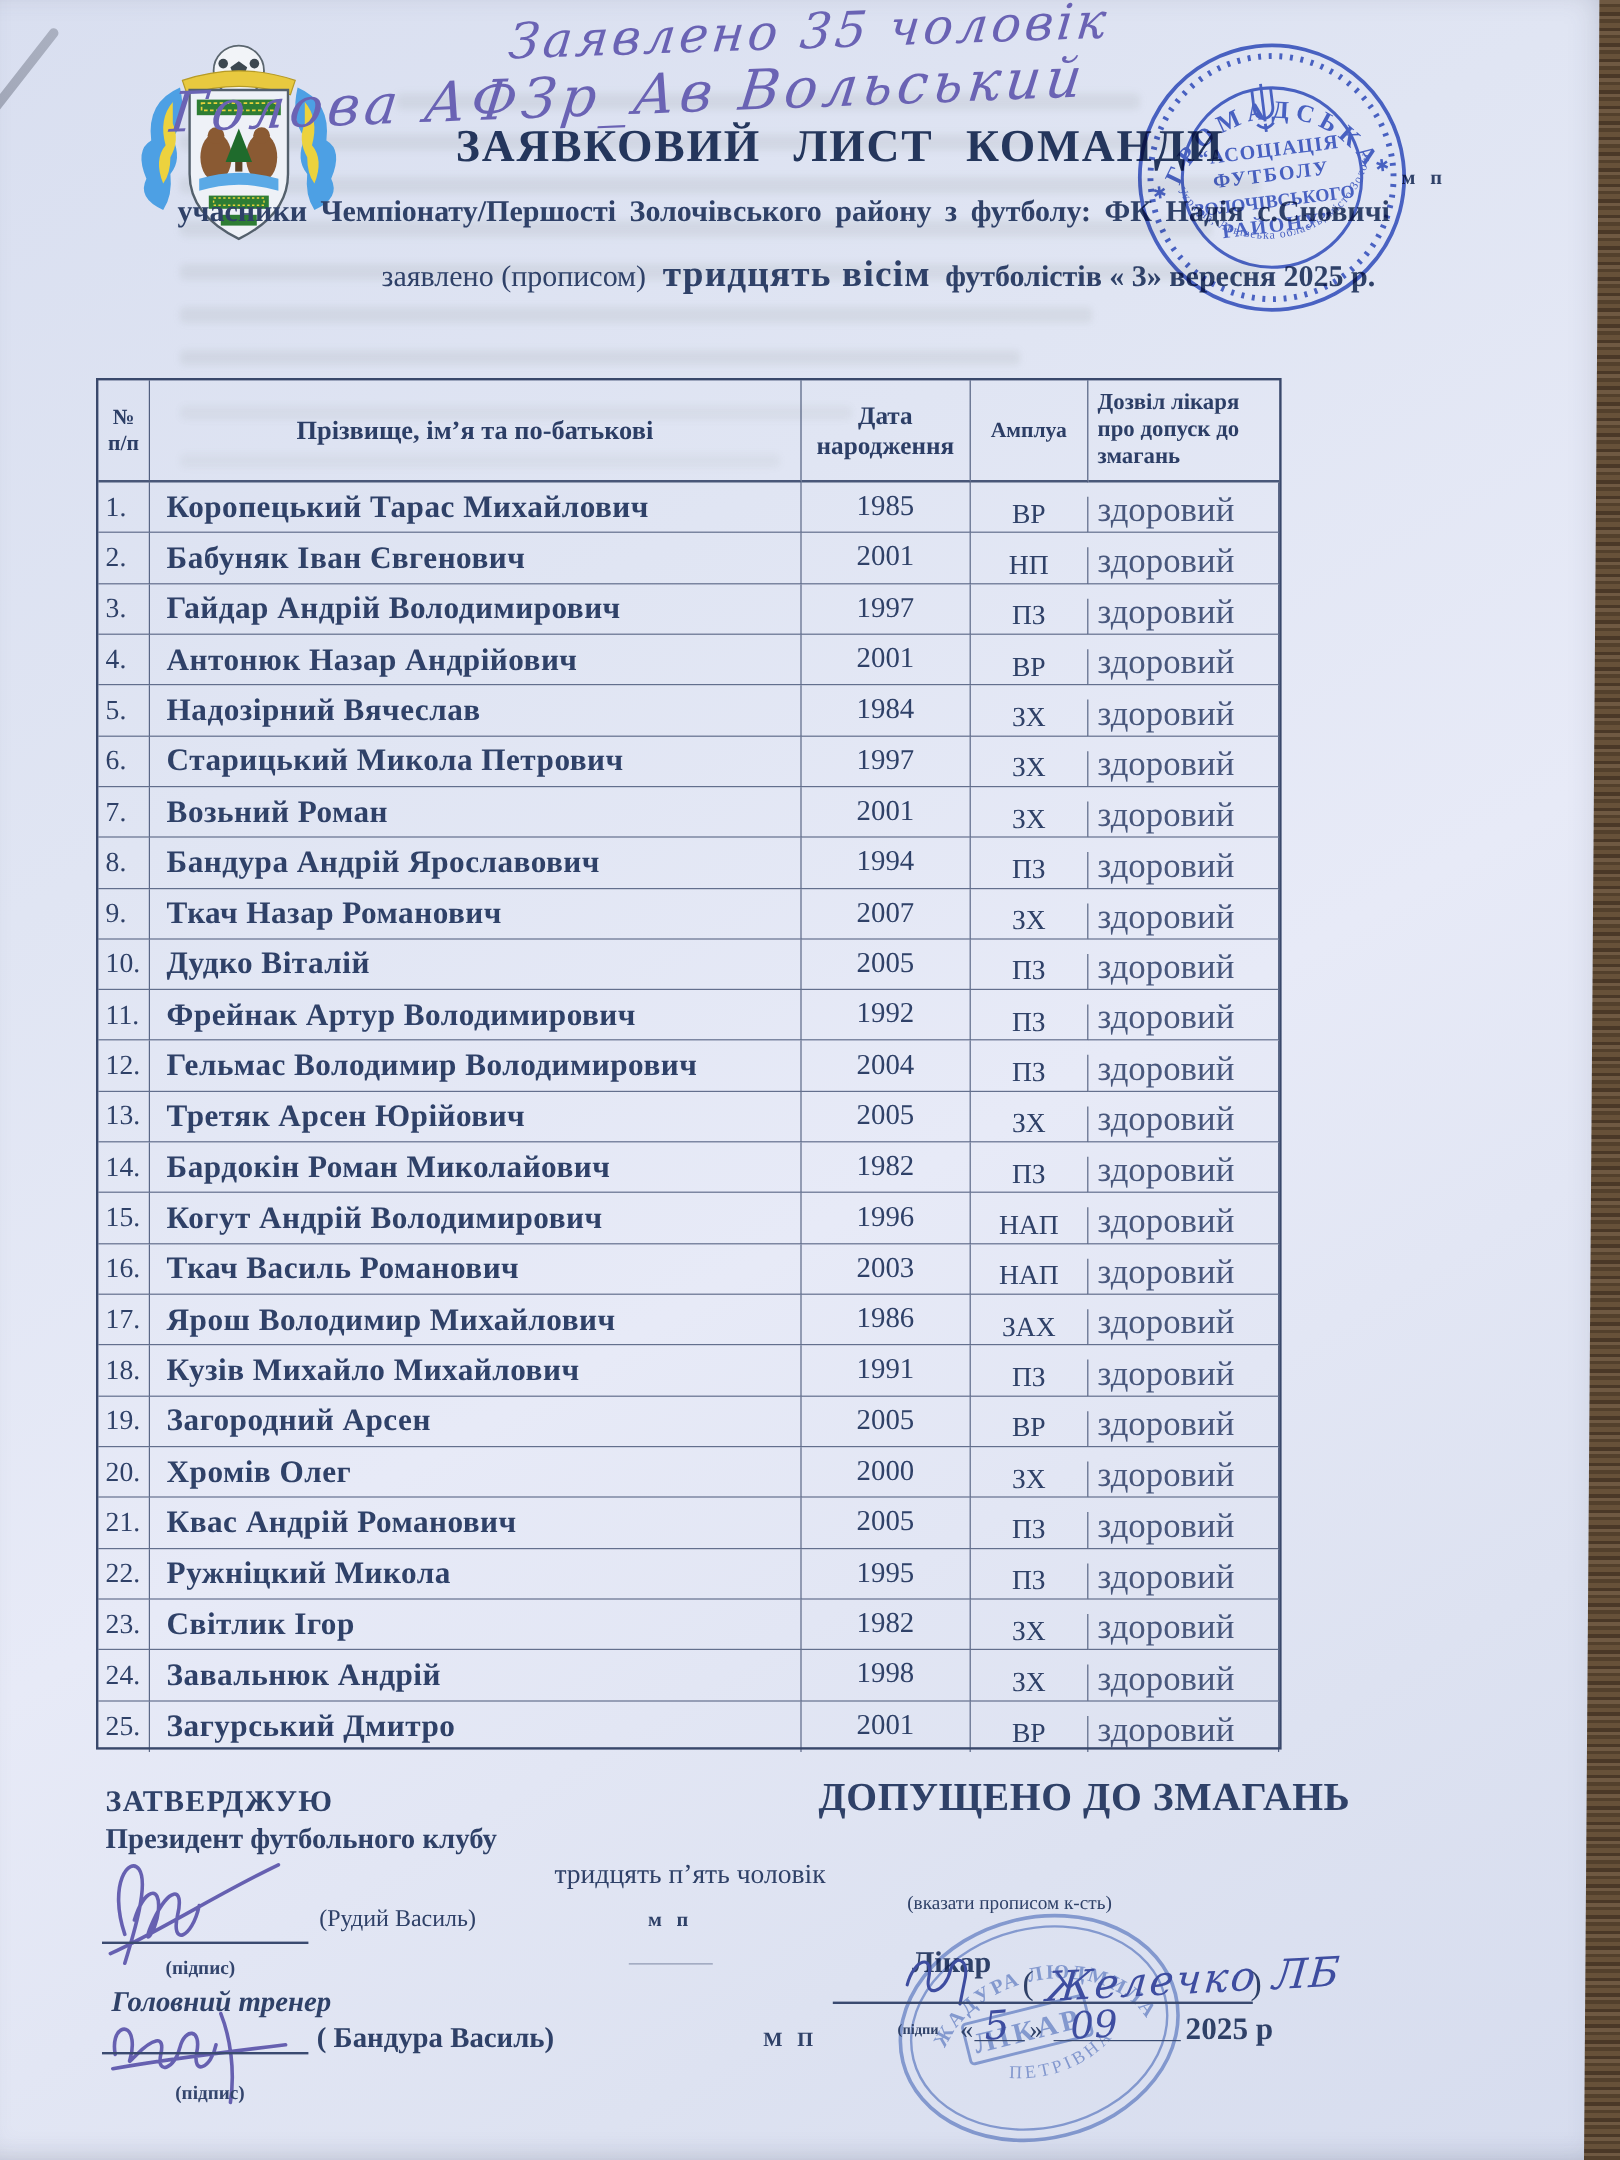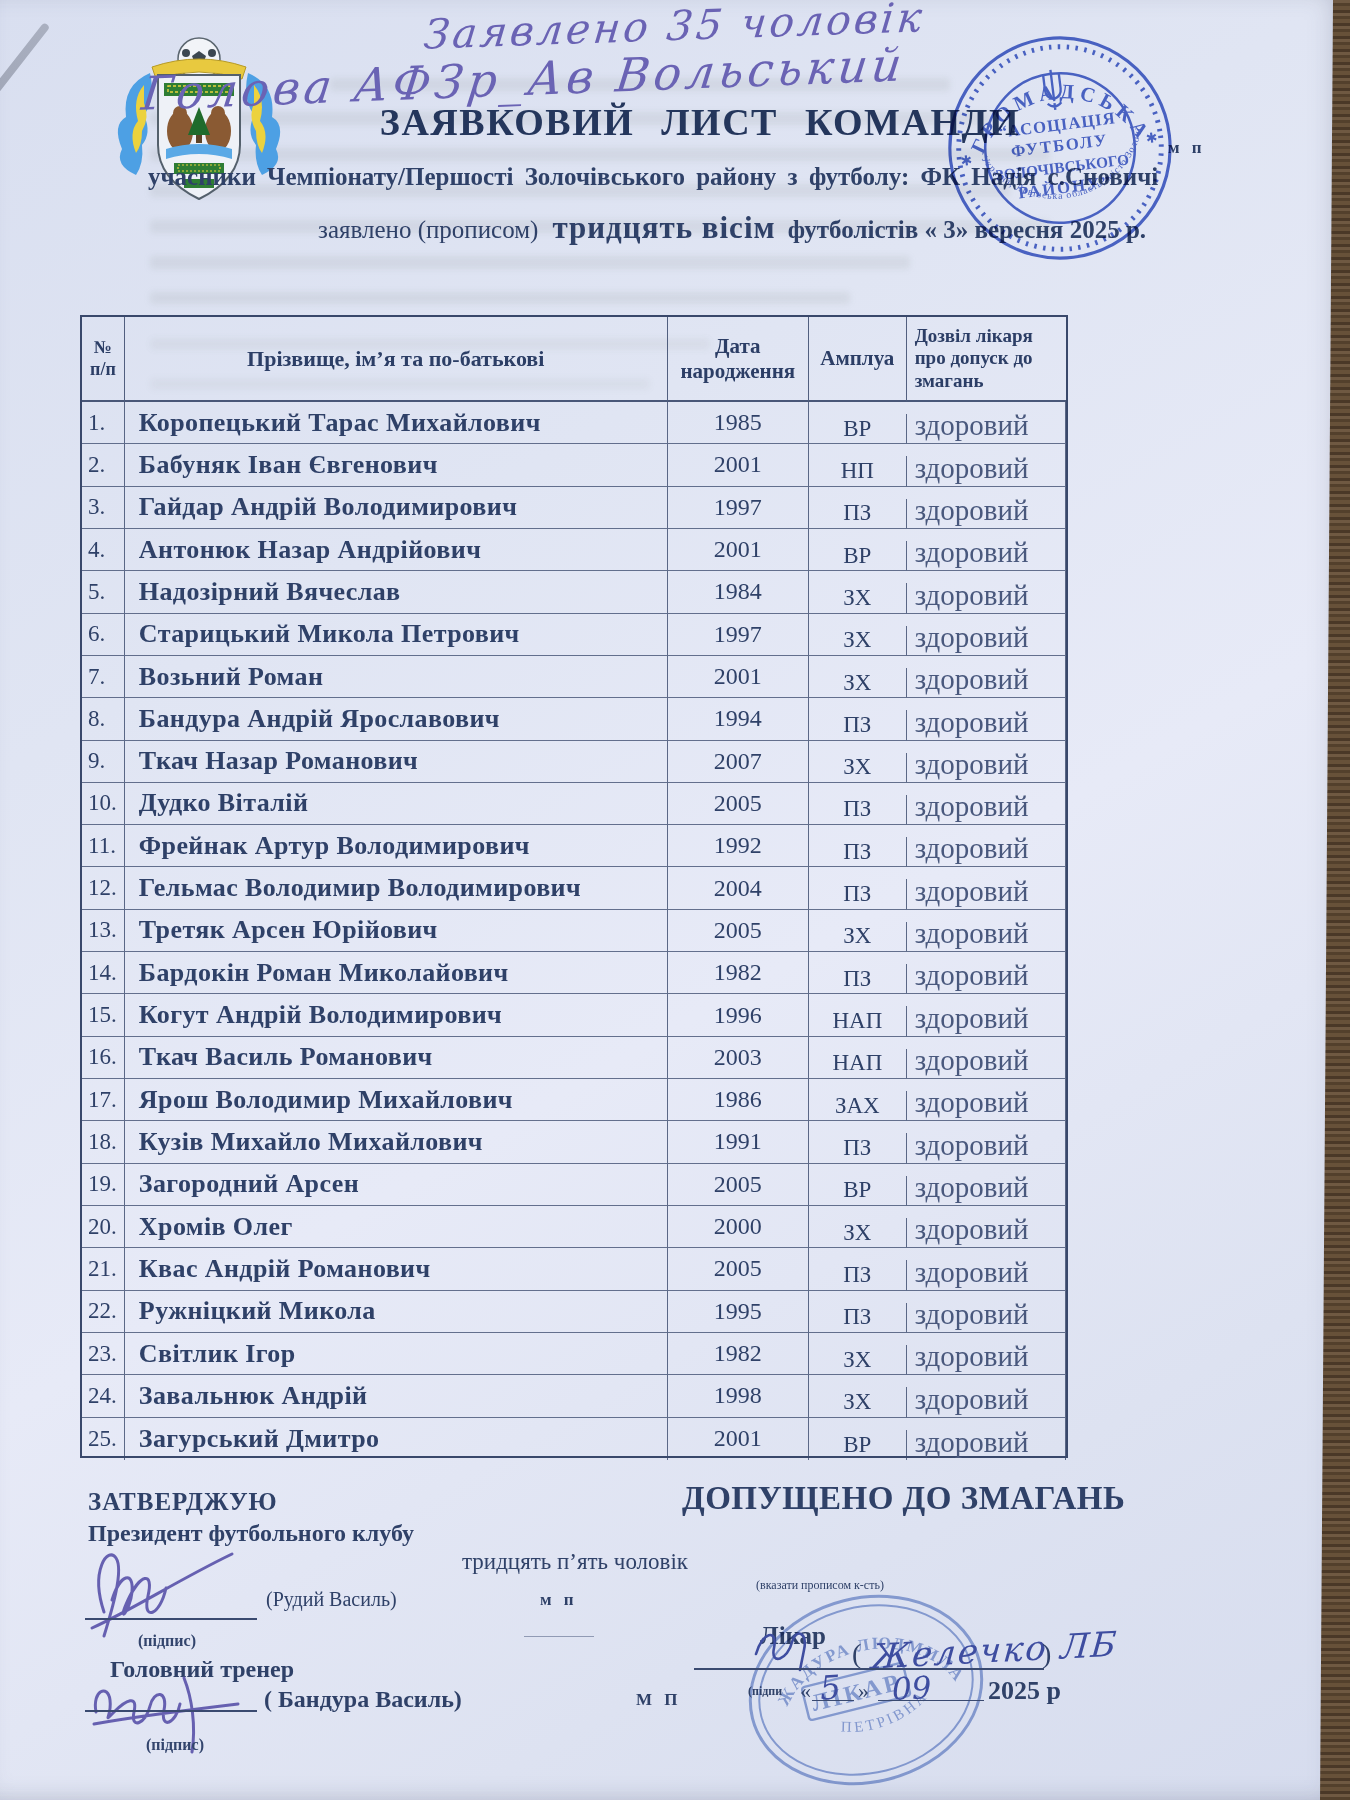--- a/index.html
+++ b/index.html
@@ -37,21 +37,21 @@
   .trow:last-child .c{border-bottom:none;}
   .c.w-num{width:43px;justify-content:flex-start;padding-left:6px;font-size:23px;}
   .c.w-name{width:545px;padding-left:14px;font-size:26px;letter-spacing:.4px;font-weight:bold;}
   .c.w-date{width:142px;justify-content:center;font-size:24px;}
   .c.w-pos{width:98px;justify-content:center;font-size:23px;margin-top:12px;}
   .c.w-med{width:160px;justify-content:flex-start;align-items:flex-end;
            padding-left:8px;padding-bottom:1px;font-size:29px;color:#49587d;}
   .h-num{width:43px;font-size:18px;align-items:center;}
   .h-name{width:545px;font-size:22px;align-items:center;}
   .h-date{width:142px;font-size:21px;align-items:center;}
-  .h-pos{width:98px;font-size:21px;align-items:center;justify-content:center;}
+  .h-pos{width:98px;font-size:18px;align-items:center;justify-content:center;}
   .h-med{width:160px;font-size:19px;align-items:flex-start;padding-left:8px;border-right:none;}
 
   .sigline{position:absolute;border-bottom:2.2px solid #3a4a70;}
   .small-note{font-size:16px;font-weight:bold;color:#33456d;}
   svg text{font-family:"Liberation Serif","DejaVu Serif",serif;}
 </style>
 </head>
 <body>
 
 <div class="page">
@@ -348,32 +348,32 @@
 
   <svg class="abs" style="left:82px;top:1540px;" width="180" height="110" viewBox="0 0 180 110">
     <path d="M22 72 C8 30 26 6 34 18 C42 30 30 70 22 96 M30 60 C38 34 52 30 50 52 C48 72 34 86 46 60 C58 34 72 30 66 56 C60 82 78 76 84 48 M10 88 C50 70 96 40 150 14" stroke="#5b55aa" stroke-width="3" fill="none" stroke-linecap="round" opacity=".92"></path>
   </svg>
   <div class="sigline" style="left:85px;top:1618px;width:172px;"></div>
   <div class="abs typed" style="left:266px;top:1588px;font-size:20px;">(Рудий Василь)</div>
   <div class="abs typed bold" style="left:540px;top:1590px;font-size:17px;letter-spacing:4px;">м п</div>
   <div class="abs" style="left:524px;top:1636px;width:70px;border-bottom:1.6px solid rgba(80,95,130,.55);"></div>
   <div class="abs small-note" style="left:138px;top:1632px;">(підпис)</div>
 
-  <div class="abs typed bold" style="left:110px;top:1656px;font-size:24px;">Головний тренер</div>
+  <div class="abs typed bold" style="left:93px;top:1656px;font-size:24px;font-style:italic;">Головний тренер</div>
   <svg class="abs" style="left:88px;top:1668px;" width="190" height="90" viewBox="0 0 190 90">
     <path d="M8 44 C4 22 20 16 22 32 C24 48 14 56 26 44 C38 32 50 26 46 44 C42 62 58 56 62 38 C66 22 80 22 76 42 C72 62 88 56 92 36 M96 10 C104 30 108 58 104 84 M6 56 C50 48 100 42 150 36" stroke="#5b55aa" stroke-width="3" fill="none" stroke-linecap="round" opacity=".92"></path>
   </svg>
   <div class="sigline" style="left:85px;top:1710px;width:172px;"></div>
   <div class="abs typed bold" style="left:264px;top:1686px;font-size:24px;">( Бандура Василь)</div>
   <div class="abs typed" style="left:636px;top:1690px;font-size:17px;letter-spacing:4px;font-weight:bold;">М П</div>
   <div class="abs small-note" style="left:146px;top:1736px;">(підпис)</div>
 
   <div class="abs typed bold" style="left:682px;top:1480px;font-size:33px;letter-spacing:.5px;">ДОПУЩЕНО ДО ЗМАГАНЬ</div>
   <div class="abs typed" style="left:462px;top:1549px;font-size:23px;">тридцять п’ять чоловік</div>
-  <div class="abs typed" style="left:756px;top:1578px;font-size:12px;">(вказати прописом к-сть)</div>
+  <div class="abs typed" style="left:756px;top:1578px;font-size:16px;">(вказати прописом к-сть)</div>
   <div class="abs typed bold" style="left:760px;top:1622px;font-size:25px;">Лікар</div>
 
   <svg class="abs" style="left:742px;top:1592px;mix-blend-mode:multiply;opacity:.8;transform:rotate(-14deg);" width="248" height="196" viewBox="0 0 248 196">
     <ellipse cx="124" cy="98" rx="117" ry="92" fill="none" stroke="#7e98d2" stroke-width="3"></ellipse>
     <ellipse cx="124" cy="98" rx="108" ry="83" fill="none" stroke="#7e98d2" stroke-width="2"></ellipse>
     <defs>
       <path id="docTop" d="M 34 116 A 92 72 0 0 1 214 116"></path>
       <path id="docBot" d="M 44 92 A 84 66 0 0 0 204 92"></path>
     </defs>
     <text font-size="17" font-weight="bold" fill="#7e98d2" letter-spacing="2">

